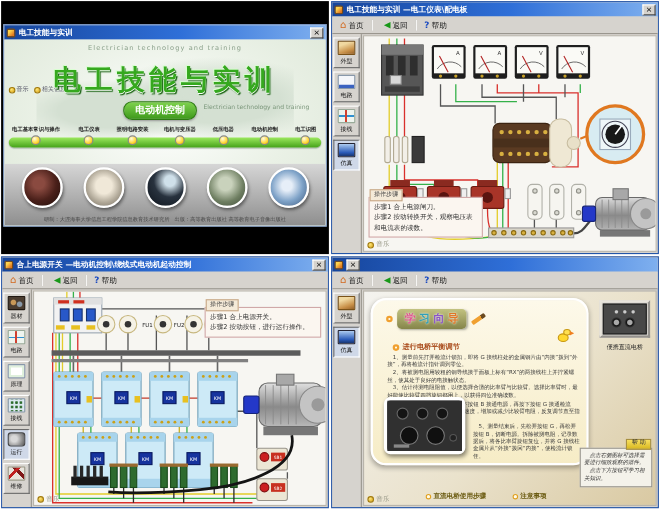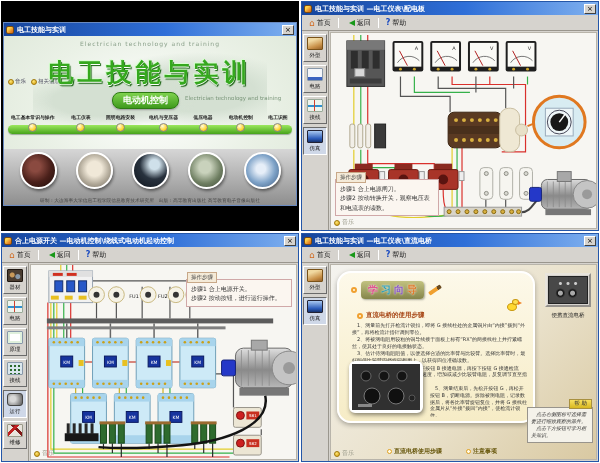--- a/index.html
+++ b/index.html
@@ -761,21 +761,20 @@
             <span class="ball"></span>
             <span>音乐</span>
           </div>
       </div>
     </div>
   </div>
 
   <div class="win">
     <div class="tb">
       <span class="tb-icon"></span>
-      <span class="tb-title">电工技能与实训 —电工仪表\直流电桥</span>
       <span class="tb-close">×</span>
     </div>
     <div class="toolbar">
       <span class="tbtn">
           <span class="ic-home">⌂</span>
           <span>首页</span>
         </span>
       <span class="tsep"></span>
       <span class="tbtn">
           <span class="arrow-back"></span>
@@ -810,21 +809,21 @@
             </span>
             <span class="pencil"></span>
           </div>
           <div class="duck">
               <span class="b1"></span>
               <span class="b2"></span>
               <span class="bk"></span>
             </div>
           <div class="crow">
             <span class="gring"></span>
-            <span class="ctitle">直流电桥的使用步骤</span>
+            <span class="ctitle">进行电桥平衡调节</span>
           </div>
           <div class="paras">
             <p>1、测量前先打开检流计锁扣，即将 G 接线柱处的金属铜片由“内接”拨到“外接”，再将检流计指针调到零位。</p>
             <p>2、将被测电阻用较粗的铜导线接于面板上标有“RX”的两接线柱上并拧紧螺丝，使其处于良好的电接触状态。</p>
             <p>3、估计待测电阻阻值，以便选择合适的比率臂与比较臂。选择比率臂时，最好能使比较臂四挡旋钮都用上，以获得四位准确读数。</p>
             <p>4、进行电桥平衡调节。先按下按钮 B 接通电源，再按下按钮 G 接通检流计，根据检流计指针偏转方向和速度，增加或减少比较臂电阻，反复调节直至指针指零。</p>
             <p class="after-img">5、测量结束后，先松开按钮 G，再松开按钮 B，切断电源。拆除被测电阻，记录数据后，将各比率臂旋钮复位，并将 G 接线柱金属片从“外接”拨回“内接”，使检流计锁住。</p>
 
           </div>
           <div class="bimg">

